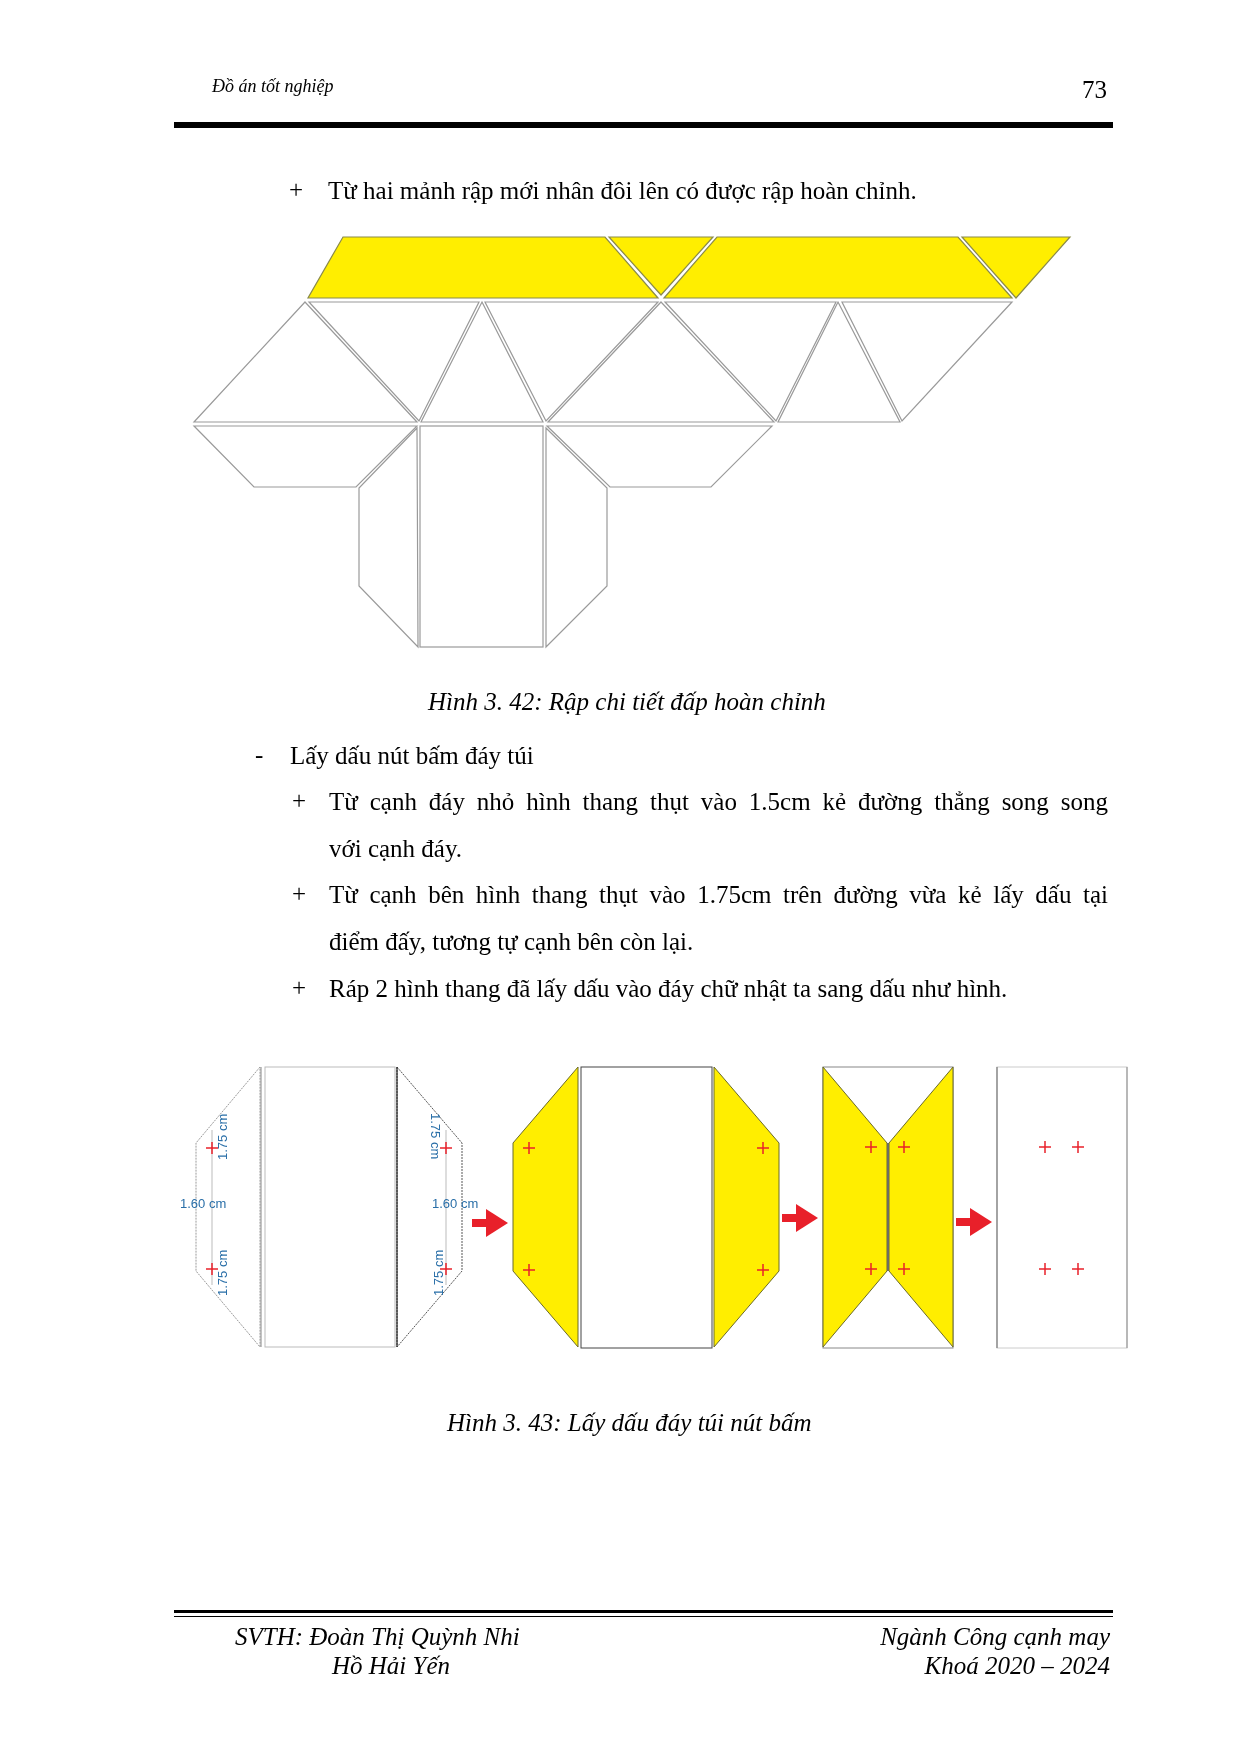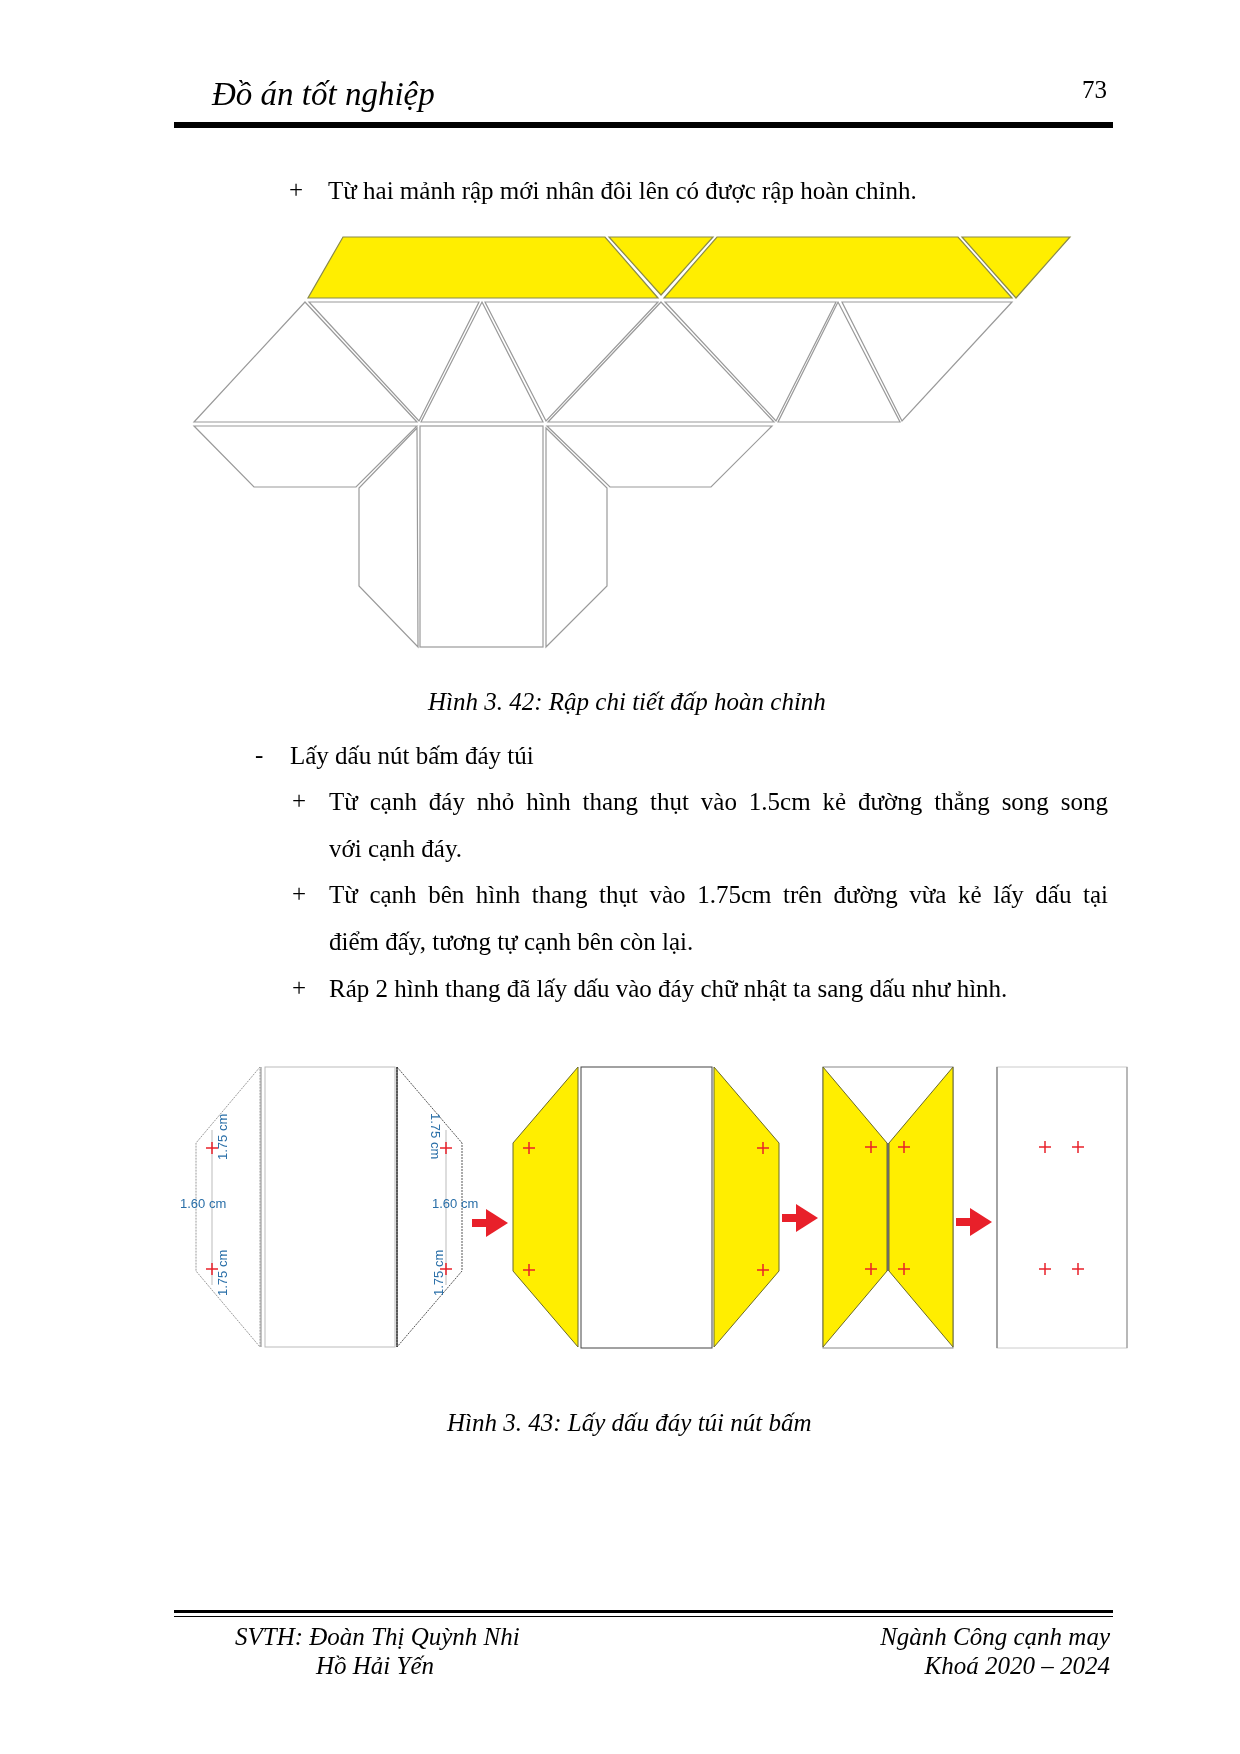--- a/index.html
+++ b/index.html
@@ -1,29 +1,29 @@
 <!DOCTYPE html>
 <html><head>
 <meta charset="utf-8">
 <style>
   html, body { margin: 0; padding: 0; background: #ffffff; }
   body { width: 1240px; height: 1754px; position: relative; overflow: hidden; font-family: "Liberation Serif", "DejaVu Serif", serif; color: #000; }
   .abs { position: absolute; white-space: nowrap; }
-  .header-title { left: 212px; top: 76px; font-size: 33px; font-style: italic; }
+  .header-title { left: 212px; top: 76px; font-size: 18px; font-style: italic; }
   .page-num { left: 1082px; top: 76px; font-size: 25px; }
   .header-rule { left: 174px; top: 122px; width: 939px; height: 6px; background: #000; }
   .body-text { font-size: 25px; line-height: 30px; }
   .bullet { font-size: 25px; }
   .caption { font-size: 25px; font-style: italic; }
   .figure { position: absolute; left: 0; top: 0; }
   .footer-rule-thick { left: 174px; top: 1610px; width: 939px; height: 3px; background: #000; }
   .footer-rule-thin { left: 174px; top: 1616px; width: 939px; height: 1px; background: #000; }
   .footer { font-size: 25px; font-style: italic; line-height: 30px; }
   .f-left { left: 235px; top: 1622px; text-align: left; }
-  .f-left2 { left: 316px; top: 1651px; }
+  .f-left2 { left: 332px; top: 1651px; }
   .f-right { right: 130px; top: 1622px; text-align: right; }
   .f-right2 { right: 130px; top: 1651px; text-align: center; }
   .dimlabel { font-family: "Liberation Sans", "DejaVu Sans", sans-serif; font-size: 13px; fill: #2a6fa8; }
 </style>
 </head>
 <body>
 
 <div class="abs header-title">Đồ án tốt nghiệp</div>
 <div class="abs page-num">73</div>
 <div class="abs header-rule"></div>

